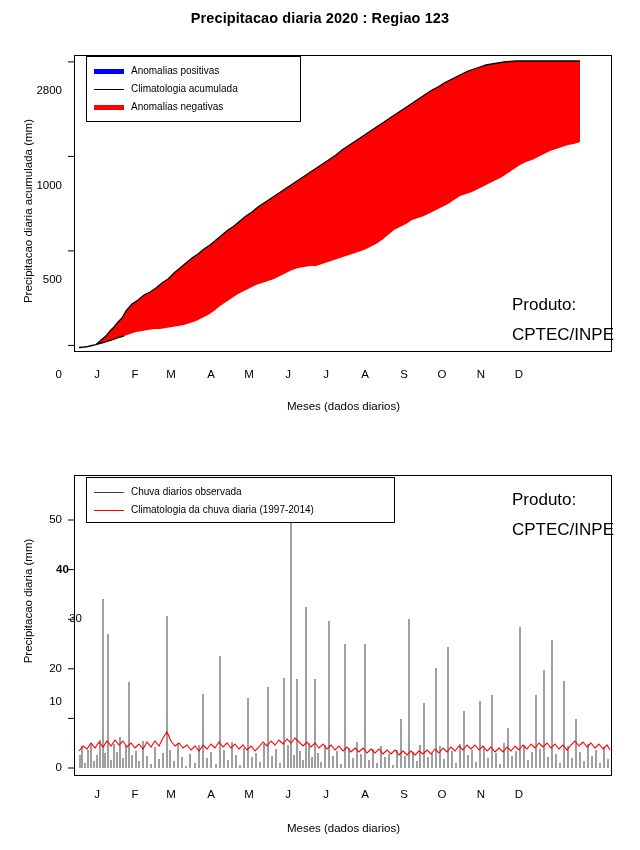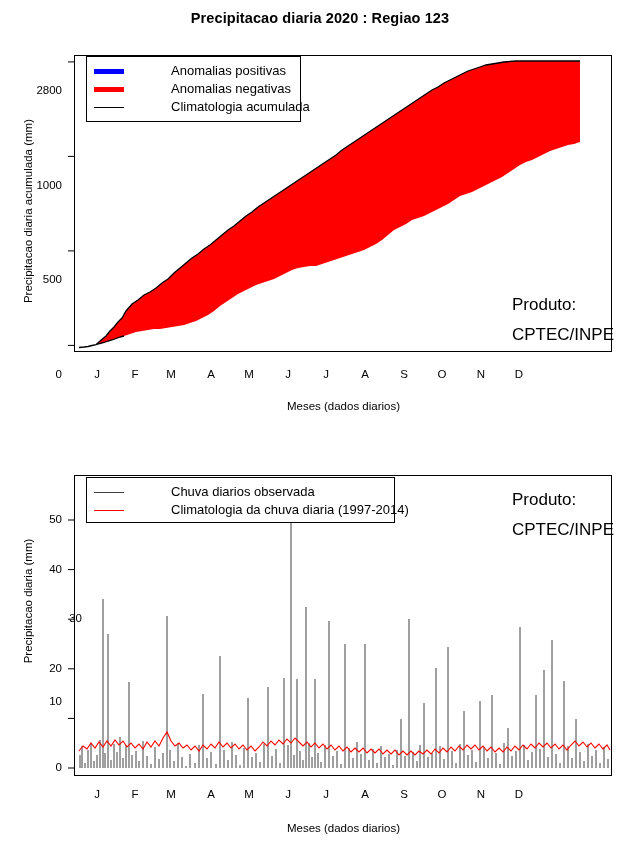--- a/index.html
+++ b/index.html
@@ -20,21 +20,21 @@
   }
   .xlab{position:absolute;font-size:11.5px;text-align:center;}
   .tick{position:absolute;font-size:11.5px;}
   .legend{
     position:absolute;border:1px solid #000;background:#fff;box-sizing:border-box;
     padding:6px 8px 6px 7px;
   }
   .legend .row{display:flex;align-items:center;height:16px;}
   .legend .row + .row{margin-top:2px;}
   .swatch{width:30px;height:0;margin-right:7px;flex:0 0 30px;}
-  .legend .txt{font-size:13px;white-space:nowrap;line-height:16px;margin-left:40px;}
+  .legend .txt{font-size:10px;white-space:nowrap;line-height:16px;}
   .produto{position:absolute;font-size:17px;line-height:15px;white-space:pre-line;}
   svg{display:block;}
 </style>
 </head>
 <body>
 
 <div id="root">
 
   <div class="title">Precipitacao diaria 2020 : Regiao 123</div>
 
@@ -124,26 +124,26 @@
     <div class="tick" style="left:512px;top:338px;width:14px;text-align:center;">D</div>
 
     <div class="xlab" style="left:75px;top:370px;width:537px;">Meses (dados diarios)</div>
 
     <div class="legend" style="left:86px;top:26px;width:215px;height:66px;">
       <div class="row">
         <span class="swatch" style="border-top:5px solid #0000ff;"></span>
         <span class="txt">Anomalias positivas</span>
       </div>
       <div class="row">
+        <span class="swatch" style="border-top:1.4px solid #000000;"></span>
+        <span class="txt">Climatologia acumulada</span>
+      </div>
+      <div class="row">
         <span class="swatch" style="border-top:5px solid #ff0000;"></span>
         <span class="txt">Anomalias negativas</span>
-      </div>
-      <div class="row">
-        <span class="swatch" style="border-top:1.4px solid #000000;"></span>
-        <span class="txt">Climatologia acumulada</span>
       </div>
     </div>
 
     <div class="produto" style="left:512px;top:252px;width:100px;">
       <span>Produto:</span><br>
       <span>CPTEC/INPE</span>
     </div>
   </div>
 
   <div class="panel" style="left:0;top:455px;width:640px;height:395px;">
@@ -327,21 +327,21 @@
           L 531,289 L 535,293 L 539,288 L 543,292 L 547,288 L 551,293 L 555,289
           L 559,294 L 563,290 L 567,295 L 571,290 L 575,286 L 579,291 L 583,287
           L 587,292 L 591,288 L 595,293 L 599,289 L 603,294 L 607,290 L 610,295"></path>
       </g>
     </svg>
 
     <div class="tick" style="left:40px;top:306px;width:22px;text-align:right;">0</div>
     <div class="tick" style="left:33px;top:240px;width:29px;text-align:right;">10</div>
     <div class="tick" style="left:33px;top:207px;width:29px;text-align:right;">20</div>
     <div class="tick" style="left:33px;top:157px;width:29px;text-align:right;padding-left:20px;">30</div>
-    <div class="tick" style="left:33px;top:108px;width:29px;text-align:right;">40</div>
+    <div class="tick" style="left:48px;top:108px;width:29px;text-align:center;font-weight:bold;">40</div>
     <div class="tick" style="left:33px;top:58px;width:29px;text-align:right;">50</div>
 
     <div class="tick" style="left:90px;top:333px;width:14px;text-align:center;">J</div>
     <div class="tick" style="left:128px;top:333px;width:14px;text-align:center;">F</div>
     <div class="tick" style="left:164px;top:333px;width:14px;text-align:center;">M</div>
     <div class="tick" style="left:204px;top:333px;width:14px;text-align:center;">A</div>
     <div class="tick" style="left:242px;top:333px;width:14px;text-align:center;">M</div>
     <div class="tick" style="left:281px;top:333px;width:14px;text-align:center;">J</div>
     <div class="tick" style="left:319px;top:333px;width:14px;text-align:center;">J</div>
     <div class="tick" style="left:358px;top:333px;width:14px;text-align:center;">A</div>

